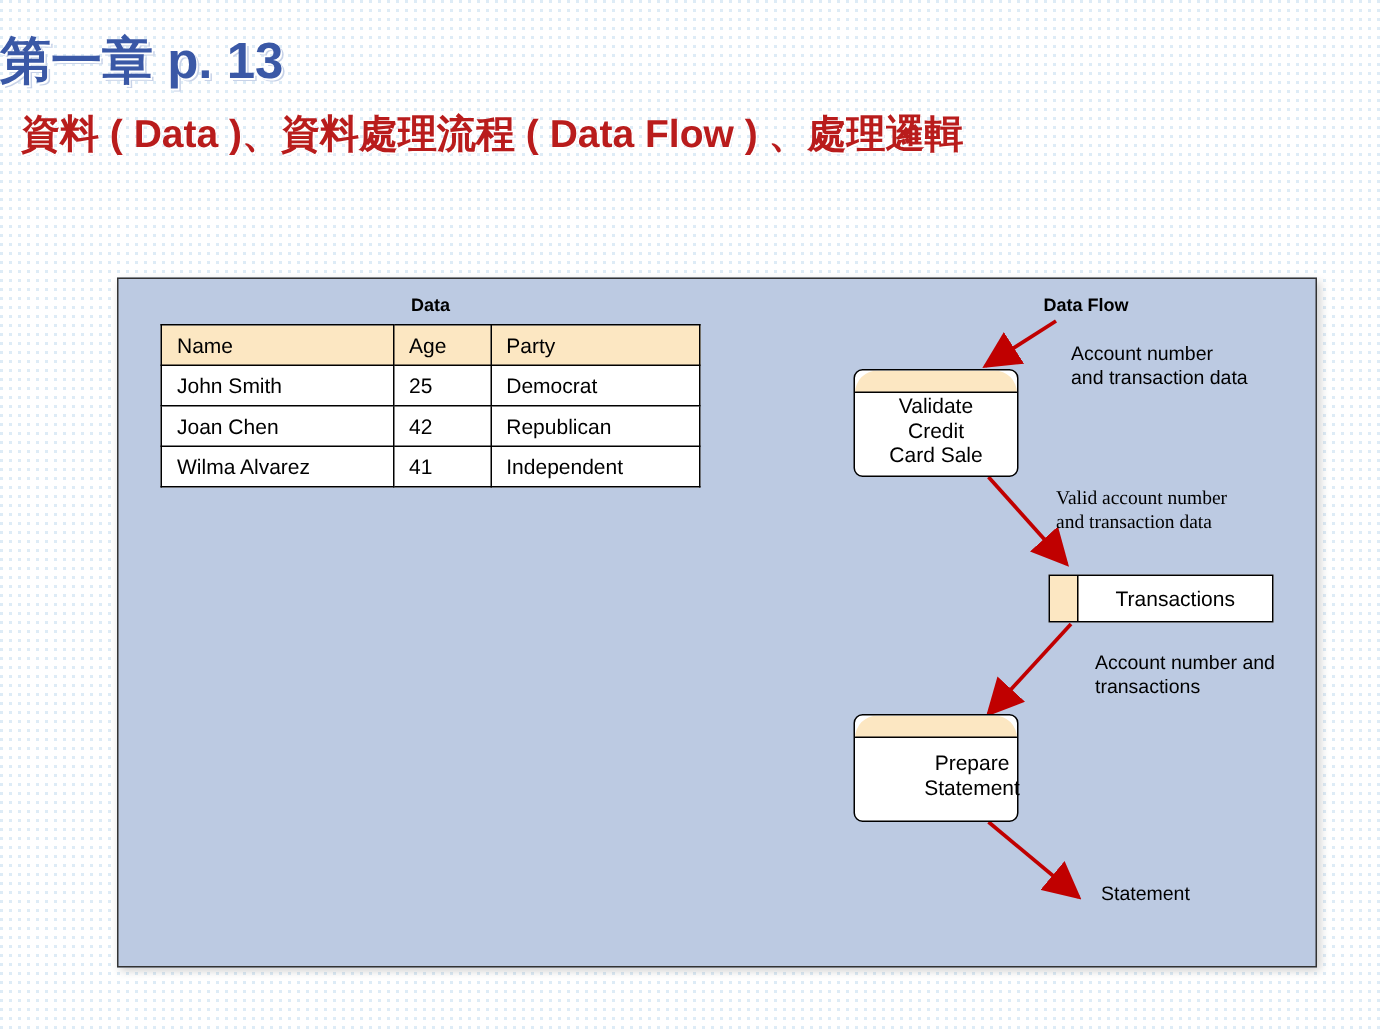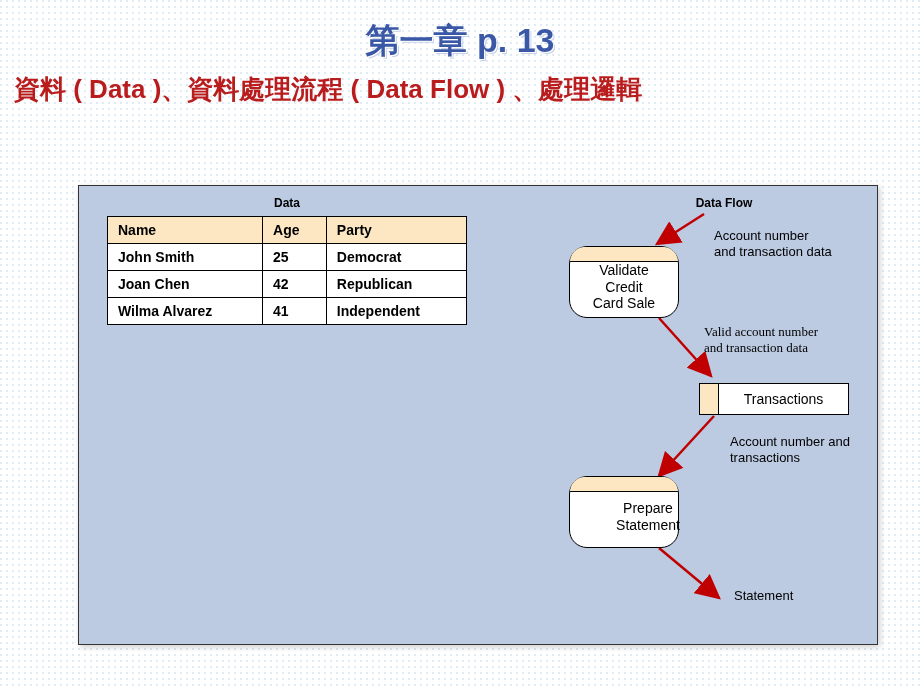--- a/index.html
+++ b/index.html
@@ -8,21 +8,21 @@
     width: 920px;
     height: 690px;
     font-family: Arial, "Microsoft JhengHei", sans-serif;
     background: #fff;
     background-image:
       radial-gradient(circle at 1px 1px, rgba(160,200,230,0.35) 1px, transparent 1px);
     background-size: 6px 6px;
     overflow: hidden;
   }
   .title {
-    text-align: center;
+    text-align: left;
     margin-top: 18px;
     font-size: 34px;
     font-weight: bold;
     color: #3a58a6;
     text-shadow: 1px 1px 0 #fff, 2px 2px 0 #c7d2e8;
   }
   .subtitle {
     margin: 8px 14px 0 14px;
     font-size: 26px;
     font-weight: bold;
@@ -51,21 +51,21 @@
   .data-table {
     border-collapse: collapse;
     width: 100%;
     background: #fff;
     font-size: 14px;
   }
   .data-table th, .data-table td {
     border: 1px solid #000;
     padding: 5px 10px;
     text-align: left;
-    font-weight: bold;
+    font-weight: normal;
   }
   .data-table th {
     background: #fce7c2;
   }
   .logic-sec { position:absolute; left:28px; top:190px; width:380px; }
   .logic-code {
     font-family: Arial, sans-serif;
     font-size: 13px;
     white-space: pre;
     line-height: 1.35;
@@ -75,21 +75,21 @@
     position: absolute;
     background: #fff;
     border: 1.5px solid #000;
     text-align: center;
     font-size: 14px;
     box-sizing: border-box;
   }
   .process {
     width: 110px;
     height: 72px;
-    border-radius: 18px;
+    border-radius: 6px;
     display:flex; align-items:center; justify-content:center;
     flex-direction:column; line-height:1.2;
   }
   .process .cap {
     position:absolute; top:0; left:0; right:0; height:14px;
     background:#fce7c2; border-bottom:1px solid #000;
     border-top-left-radius:16px; border-top-right-radius:16px;
   }
   .process .body { margin-top:10px; }
   .datastore {

